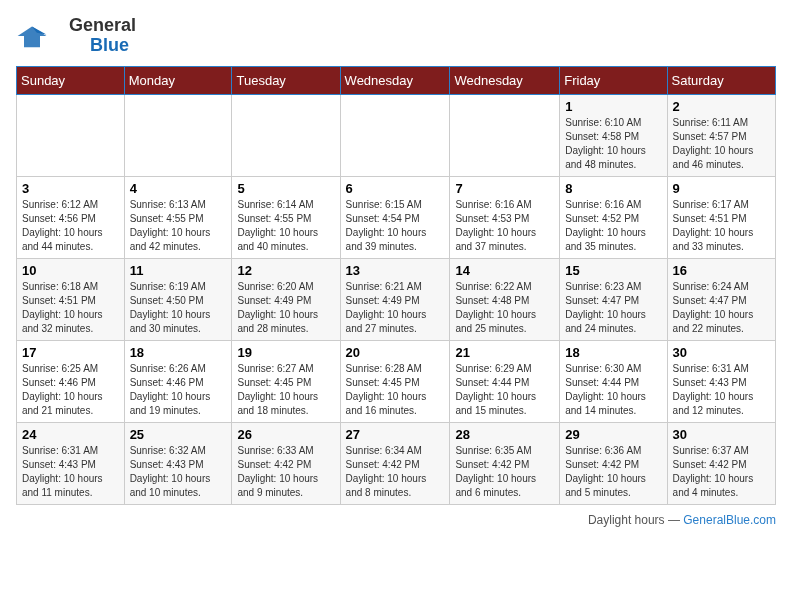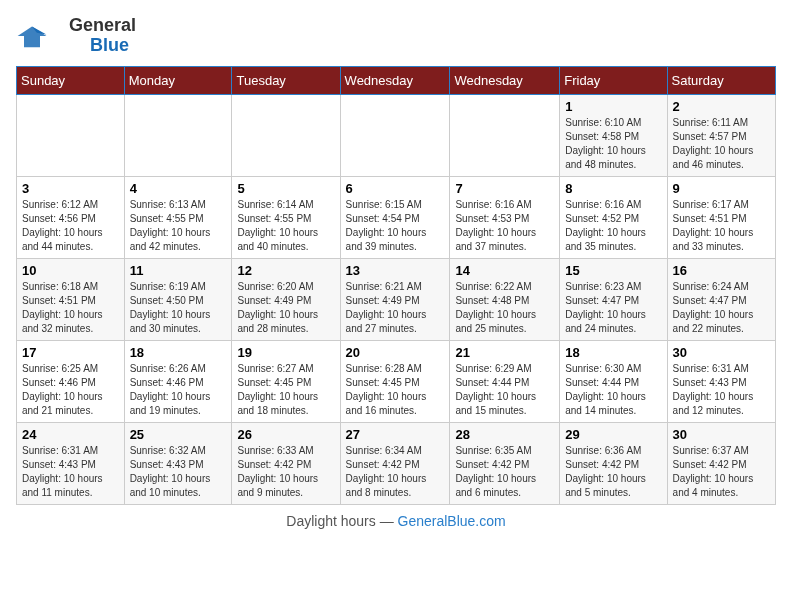--- a/index.html
+++ b/index.html
@@ -81,23 +81,23 @@
     .day-info {
       font-size: 10px;
       color: #333;
       line-height: 1.4;
     }
     .empty-cell {
       background: #fff !important;
     }
     .footer {
       margin-top: 8px;
-      font-size: 14px;
+      font-size: 12px;
       color: #555;
-      text-align: center;
+      text-align: right;
     }
     .footer a { color: #2a7fcb; text-decoration: none; }
   </style>
 </head>
 <body>
 
 <div class="header">
   <div class="logo">
     <svg class="logo-bird" viewBox="0 0 40 40" xmlns="http://www.w3.org/2000/svg">
       <polygon points="20,8 38,20 30,20 30,34 10,34 10,20 2,20" fill="#1a6bb5" opacity="0.85"></polygon>

